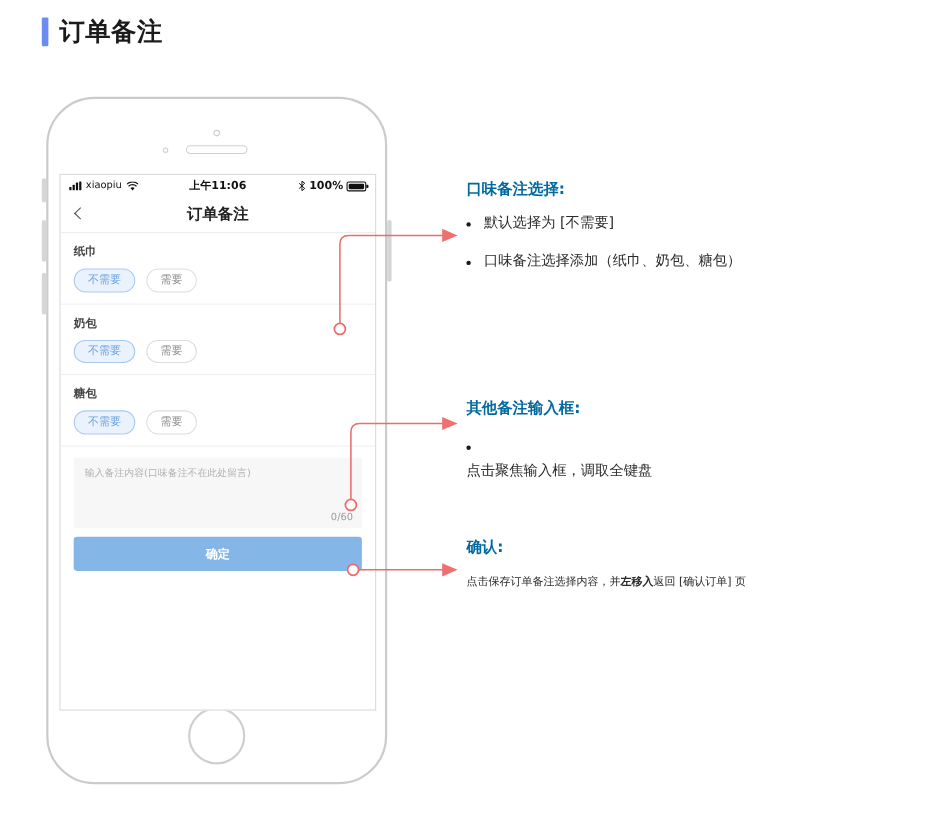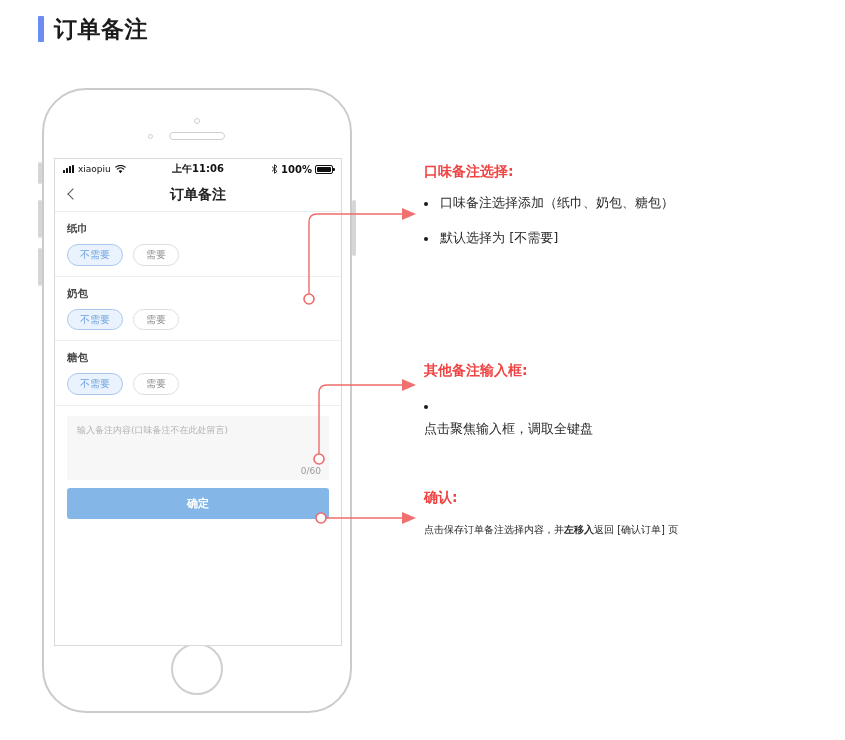--- a/index.html
+++ b/index.html
@@ -245,21 +245,21 @@
     font-weight: bold;
     padding: 8px 0;
     border-radius: 3px;
   }
 
   
   .anno { position: absolute; }
   .anno-head {
     font-size: 14px;
     font-weight: bold;
-    color: #ef4444;
+    color: #0369a1;
     margin-bottom: 14px;
   }
   .anno-bullet {
     display: flex;
     align-items: flex-start;
     gap: 12px;
     font-size: 13px;
     color: #2a2a2a;
     margin-bottom: 18px;
     line-height: 1.3;
@@ -386,25 +386,25 @@
 <svg class="connector" style="left:310px; top:505px; width:118px; height:26px;" viewBox="0 0 118 26">
   <path d="M11 13 L94 13" stroke="#ef6b6b" stroke-width="1.4" fill="none"></path>
   <circle cx="11" cy="13" r="5" stroke="#ef6b6b" stroke-width="1.6" fill="#ffffff"></circle>
   <path d="M92 7 L106 13 L92 19 Z" fill="#f07070"></path>
 </svg>
 
 <div class="anno" style="left:424px; top:163px; width:400px;">
   <div class="anno-head">口味备注选择:</div>
   <div class="anno-bullet">
     <span class="dot"></span>
-    <span>口味备注选择添加（纸巾、奶包、糖包）</span>
+    <span>默认选择为 [不需要]</span>
   </div>
   <div class="anno-bullet">
     <span class="dot"></span>
-    <span>默认选择为 [不需要]</span>
+    <span>口味备注选择添加（纸巾、奶包、糖包）</span>
   </div>
 </div>
 
 <div class="anno" style="left:424px; top:362px; width:400px;">
   <div class="anno-head">其他备注输入框:</div>
   <div class="anno-bullet" style="margin-top:18px;flex-direction:column;">
     <span class="dot"></span>
     <span>点击聚焦输入框，调取全键盘</span>
   </div>
 </div>

